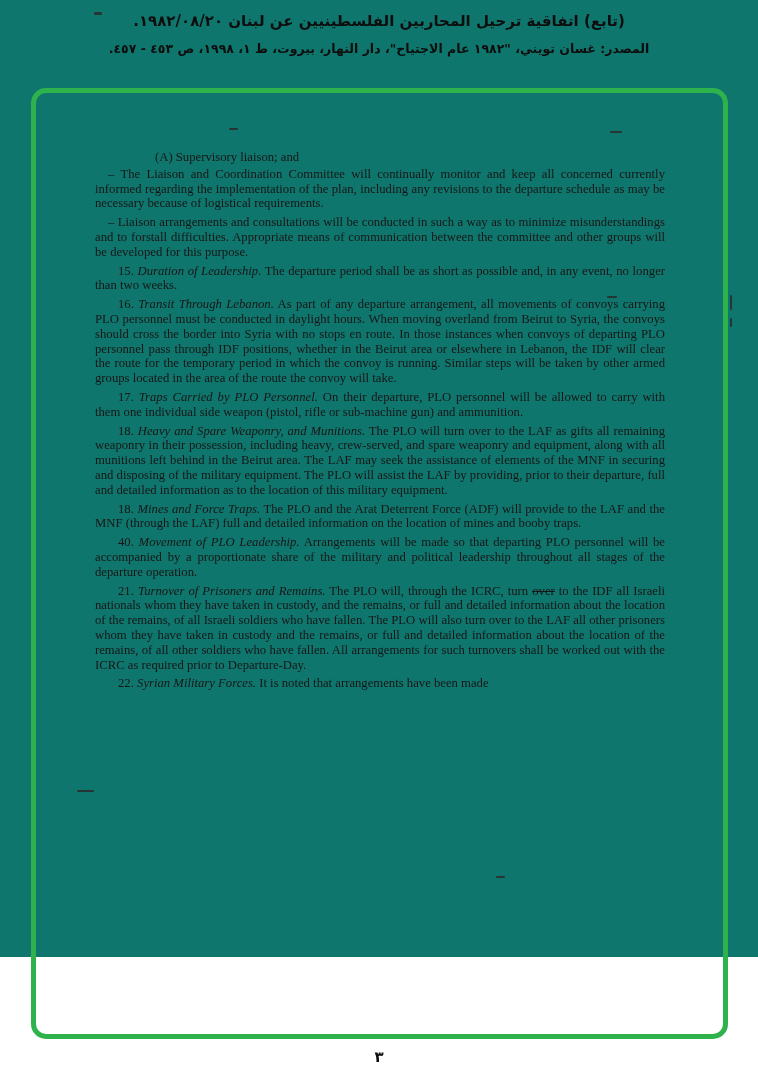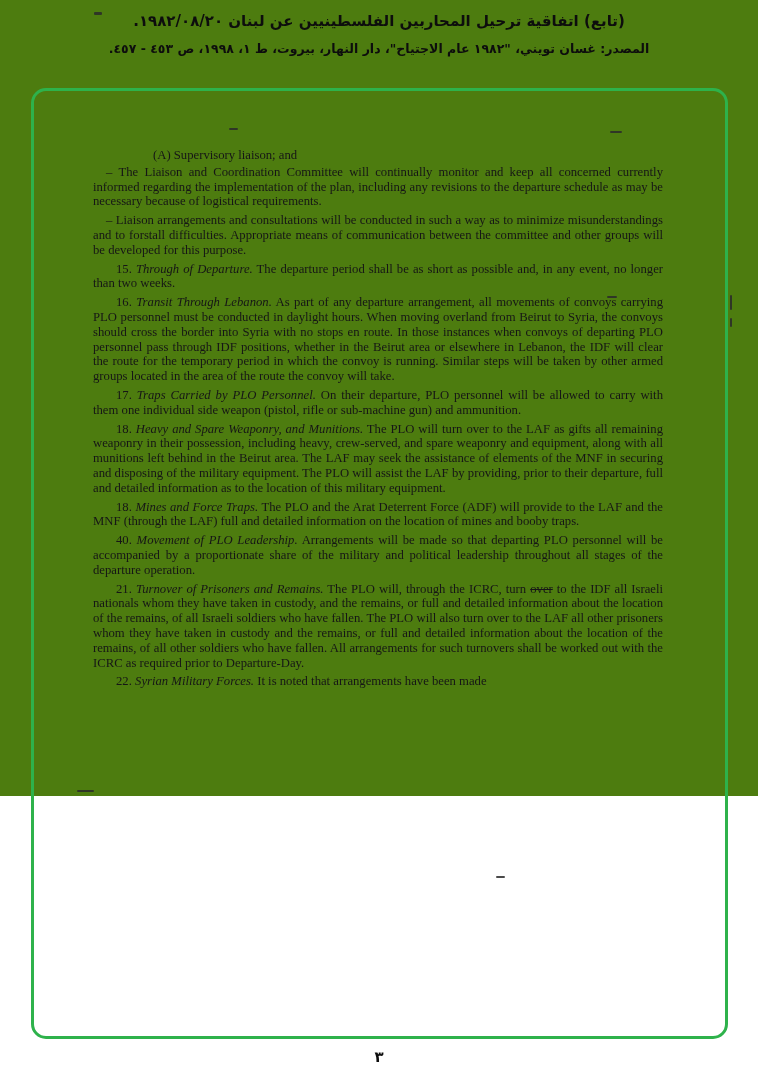--- a/index.html
+++ b/index.html
@@ -5,42 +5,42 @@
   * { margin: 0; padding: 0; box-sizing: border-box; }
   html, body {
     width: 758px; height: 1078px;
     background: #ffffff;
     font-family: "Liberation Serif", serif;
     color: #141414;
     overflow: hidden;
   }
   .page {
     position: relative;
-    width: 758px; height: 796px;
-    background: #4d7c0f;
+    width: 758px; height: 957px;
+    background: #0f766e;
   }
 
   
   .arabic-header {
     position: absolute;
     top: 12px; left: 0; right: 0;
     text-align: center;
     font-family: "DejaVu Sans", sans-serif;
     font-weight: bold;
     color: #0d0d0d;
   }
   .ar-line1 { font-size: 15px; letter-spacing: 0; }
   .ar-line2 { font-size: 12.5px; margin-top: 11px; }
 
   
   .green-frame {
     position: absolute;
     left: 31px; top: 88px;
     width: 697px; height: 951px;
-    border: 3px solid #404040;
+    border: 5px solid #404040;
     border-radius: 15px;
     background: transparent;
   }
 
   
   .text-block {
     position: absolute;
     left: 59px; top: 57px;
     width: 570px;
   }
@@ -92,21 +92,21 @@
   <header class="arabic-header">
     <div class="ar-line1" dir="rtl">(تابع) اتفاقية ترحيل المحاربين الفلسطينيين عن لبنان ١٩٨٢/٠٨/٢٠.</div>
     <div class="ar-line2" dir="rtl">المصدر: غسان تويني، "١٩٨٢ عام الاجتياح"، دار النهار، بيروت، ط ١، ١٩٩٨، ص ٤٥٣ - ٤٥٧.</div>
   </header>
 
   <div class="green-frame" style="border-color: rgb(46, 178, 75);">
     <div class="text-block">
         <p class="para sub"><span>(A) Supervisory liaison; and</span></p>
         <p class="para dash"><span>– The Liaison and Coordination Committee will continually monitor and keep all concerned currently informed regarding the implementation of the plan, including any revisions to the departure schedule as may be necessary because of logistical requirements.</span></p>
         <p class="para dash"><span>– Liaison arrangements and consultations will be conducted in such a way as to minimize misunderstandings and to forstall difficulties. Appropriate means of communication between the committee and other groups will be developed for this purpose.</span></p>
-        <p class="para num"><span>15. </span><em>Through of Departure.</em><span> The departure period shall be as short as possible and, in any event, no longer than two weeks.</span></p>
+        <p class="para num"><span>15. </span><em>Duration of Leadership.</em><span> The departure period shall be as short as possible and, in any event, no longer than two weeks.</span></p>
         <p class="para num"><span>16. </span><em>Transit Through Lebanon.</em><span> As part of any departure arrangement, all movements of convoys carrying PLO personnel must be conducted in daylight hours. When moving overland from Beirut to Syria, the convoys should cross the border into Syria with no stops en route. In those instances when convoys of departing PLO personnel pass through IDF positions, whether in the Beirut area or elsewhere in Lebanon, the IDF will clear the route for the temporary period in which the convoy is running. Similar steps will be taken by other armed groups located in the area of the route the convoy will take.</span></p>
         <p class="para num"><span>17. </span><em>Traps Carried by PLO Personnel.</em><span> On their departure, PLO personnel will be allowed to carry with them one individual side weapon (pistol, rifle or sub-machine gun) and ammunition.</span></p>
         <p class="para num"><span>18. </span><em>Heavy and Spare Weaponry, and Munitions.</em><span> The PLO will turn over to the LAF as gifts all remaining weaponry in their possession, including heavy, crew-served, and spare weaponry and equipment, along with all munitions left behind in the Beirut area. The LAF may seek the assistance of elements of the MNF in securing and disposing of the military equipment. The PLO will assist the LAF by providing, prior to their departure, full and detailed information as to the location of this military equipment.</span></p>
         <p class="para num"><span>18. </span><em>Mines and Force Traps.</em><span> The PLO and the Arat Deterrent Force (ADF) will provide to the LAF and the MNF (through the LAF) full and detailed information on the location of mines and booby traps.</span></p>
         <p class="para num"><span>40. </span><em>Movement of PLO Leadership.</em><span> Arrangements will be made so that departing PLO personnel will be accompanied by a proportionate share of the military and political leadership throughout all stages of the departure operation.</span></p>
         <p class="para num"><span>21. </span><em>Turnover of Prisoners and Remains.</em><span> The PLO will, through the ICRC, turn </span><span class="strike">over</span><span> to the IDF all Israeli nationals whom they have taken in custody, and the remains, or full and detailed information about the location of the remains, of all Israeli soldiers who have fallen. The PLO will also turn over to the LAF all other prisoners whom they have taken in custody and the remains, or full and detailed information about the location of the remains, of all other soldiers who have fallen. All arrangements for such turnovers shall be worked out with the ICRC as required prior to Departure-Day.</span></p>
         <p class="para num"><span>22. </span><em>Syrian Military Forces.</em><span> It is noted that arrangements have been made</span></p>
       </div>
   </div>
 

